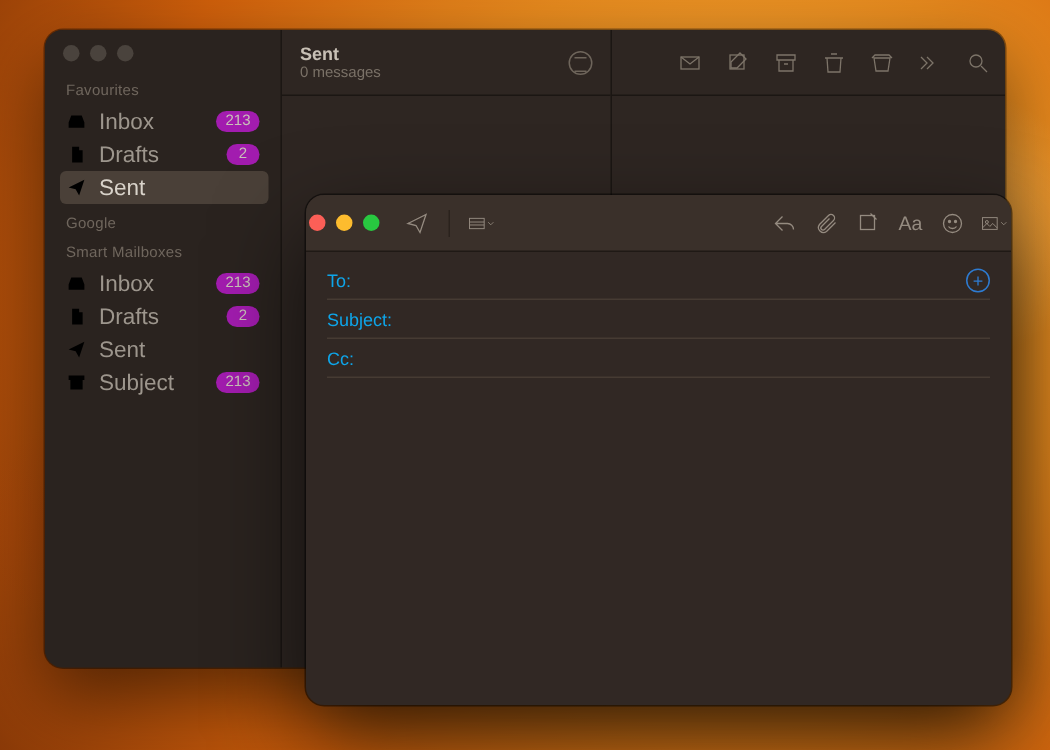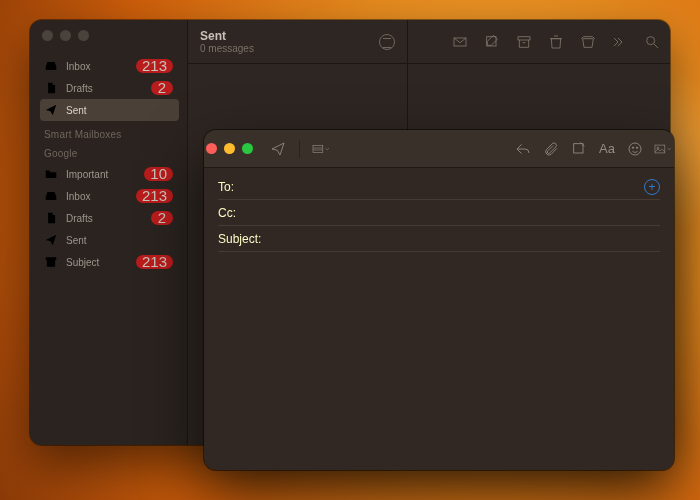--- a/index.html
+++ b/index.html
@@ -40,25 +40,25 @@
   font-size: 10px; color: #6f665d; letter-spacing: .2px;
   margin: 8px 4px 4px 4px;
 }
 .nav-item {
   display: flex; align-items: center; height: 22px;
   padding: 0 6px 0 4px; border-radius: 4px; gap: 8px;
   color: #9d968d;
 }
 .nav-item.selected { background: #4a4038; color: #d9d3ca; }
 .nav-item .icon { width: 14px; display: flex; justify-content: center; }
-.nav-item .label { flex: 1; font-size: 10px; }
+.nav-item .label { flex: 1; font-size: 15px; }
 .badge {
   min-width: 22px; height: 14px; padding: 0 6px;
-  border-radius: 7px; background: #b91c1c;
-  color: #c9c2b8; font-size: 15px; line-height: 14px; text-align: center;
+  border-radius: 7px; background: #a21caf;
+  color: #c9c2b8; font-size: 10px; line-height: 14px; text-align: center;
 }
 
 
 .rightcols { flex: 1; display: flex; }
 .msglist { width: 220px; border-right: 1px solid #1b1613; }
 .msg-header {
   height: 44px; display: flex; align-items: center; justify-content: space-between;
   padding: 0 12px; border-bottom: 1px solid #1b1613;
 }
 .msg-header .titles { display: flex; flex-direction: column; }
@@ -94,21 +94,21 @@
 .c-icon { width: 18px; height: 18px; display: flex; align-items: center; justify-content: center; color: #958b80; }
 .c-icon svg { stroke: currentColor; fill: none; stroke-width: 1.3; }
 .c-sep { width: 1px; height: 18px; background: #2a221d; margin: 0 2px; }
 .c-spacer { flex: 1; }
 
 .fields { padding: 6px 14px 0 14px; }
 .field-row {
   display: flex; align-items: center; height: 26px;
   border-bottom: 1px solid #463b33; gap: 8px;
 }
-.field-row .flabel { color: #fef9c3; font-size: 12px; width: 46px; }
+.field-row .flabel { color: #0ea5e9; font-size: 12px; width: 46px; }
 .field-row input {
   flex: 1; background: transparent; border: none; outline: none;
   color: #d6cfc5; font-size: 12px;
 }
 .add-btn {
   width: 16px; height: 16px; border-radius: 50%;
   border: 1.3px solid #2e7bd1; color: #2e7bd1;
   display: flex; align-items: center; justify-content: center;
   font-size: 12px; line-height: 1;
 }
@@ -124,20 +124,21 @@
 
 <div class="mailwin">
 
   <div class="sidebar">
     <div class="traffic">
       <div class="tl"></div>
       <div class="tl"></div>
       <div class="tl"></div>
     </div>
 
+    <div class="section-head">Favourites</div>
 
     <div class="nav-item">
       <span class="icon ic-blue">
           <svg width="14" height="14" viewBox="0 0 24 24">
             <path d="M3 13h5l2 3h4l2-3h5M3 13v6h18v-6M3 13l3-8h12l3 8"></path>
           </svg>
         </span>
       <span class="label">Inbox</span>
       <span class="badge">213</span>
     </div>
@@ -152,33 +153,24 @@
     </div>
     <div class="nav-item selected">
       <span class="icon">
           <svg width="14" height="14" viewBox="0 0 24 24">
             <path d="M3 12l18-9-6 18-4-7z"></path>
           </svg>
         </span>
       <span class="label">Sent</span>
     </div>
 
+    <div class="section-head">Google</div>
+
     <div class="section-head">Smart Mailboxes</div>
 
-    <div class="section-head">Google</div>
-
-    <div class="nav-item">
-      <span class="icon">
-          <svg width="14" height="14" viewBox="0 0 24 24">
-            <path d="M3 6h6l2 3h10v10H3z"></path>
-          </svg>
-        </span>
-      <span class="label">Important</span>
-      <span class="badge">10</span>
-    </div>
     <div class="nav-item">
       <span class="icon ic-blue">
           <svg width="14" height="14" viewBox="0 0 24 24">
             <path d="M3 13h5l2 3h4l2-3h5M3 13v6h18v-6M3 13l3-8h12l3 8"></path>
           </svg>
         </span>
       <span class="label">Inbox</span>
       <span class="badge">213</span>
     </div>
     <div class="nav-item">
@@ -325,22 +317,22 @@
       </span>
   </div>
 
   <div class="fields">
     <div class="field-row">
       <span class="flabel">To:</span>
       <input value="" style="">
       <span class="add-btn">+</span>
     </div>
     <div class="field-row">
+      <span class="flabel" style="width:56px">Subject:</span>
+      <input value="" style="">
+    </div>
+    <div class="field-row">
       <span class="flabel">Cc:</span>
-      <input value="" style="">
-    </div>
-    <div class="field-row">
-      <span class="flabel" style="width:56px">Subject:</span>
       <input value="" style="">
     </div>
   </div>
   <div style="flex:1; padding:12px 14px; min-height:200px;"></div>
 </div>
 
 </body></html>

